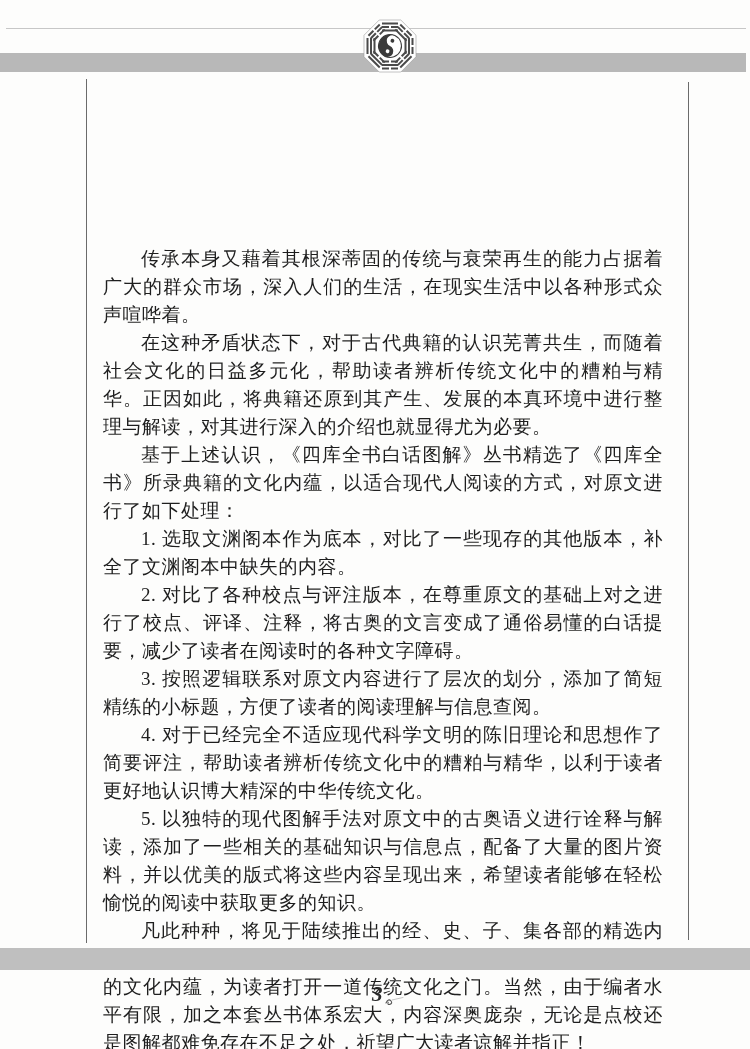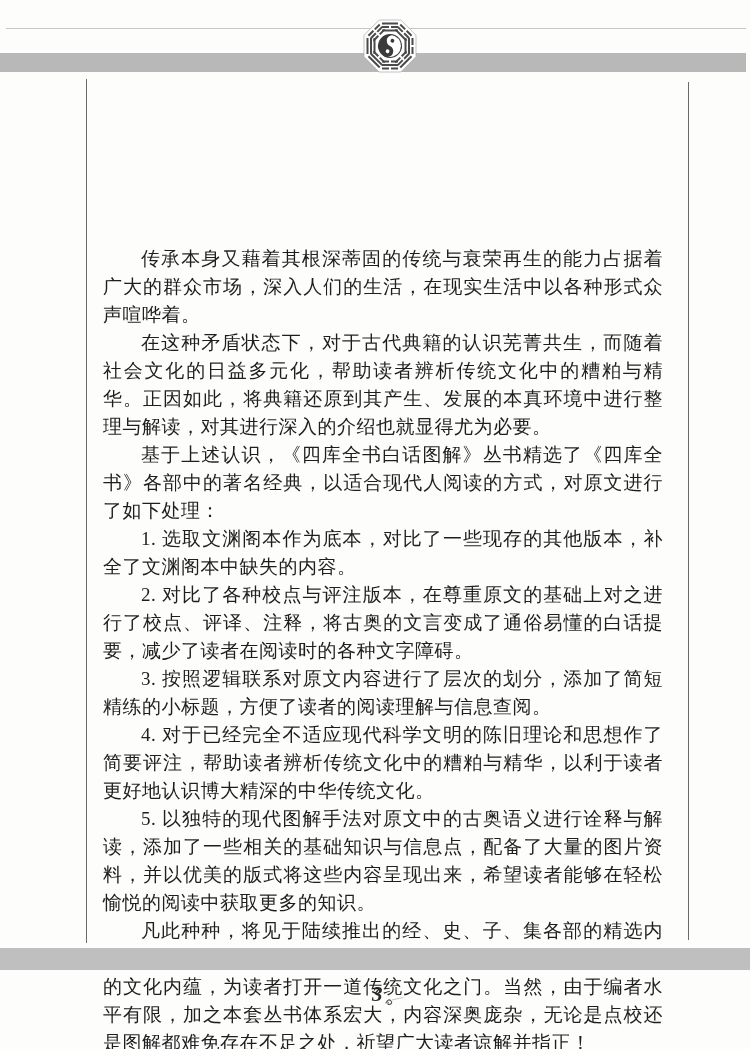--- a/index.html
+++ b/index.html
@@ -115,21 +115,21 @@
       </g>
     </svg>
   </div>
 
   <div class="rule rule-left"></div>
   <div class="rule rule-right"></div>
 
   <div class="text-block">
     <p>传承本身又藉着其根深蒂固的传统与衰荣再生的能力占据着广大的群众市场，深入人们的生活，在现实生活中以各种形式众声喧哗着。</p>
     <p>在这种矛盾状态下，对于古代典籍的认识芜菁共生，而随着社会文化的日益多元化，帮助读者辨析传统文化中的糟粕与精华。正因如此，将典籍还原到其产生、发展的本真环境中进行整理与解读，对其进行深入的介绍也就显得尤为必要。</p>
-    <p>基于上述认识，《四库全书白话图解》丛书精选了《四库全书》各部中的著名经典，以适合现代人阅读的方式，对原文进行了如下处理：</p>
+    <p>基于上述认识，《四库全书白话图解》丛书精选了《四库全书》所录典籍的文化内蕴，以适合现代人阅读的方式，对原文进行了如下处理：</p>
     <p>1. 选取文渊阁本作为底本，对比了一些现存的其他版本，补全了文渊阁本中缺失的内容。</p>
     <p>2. 对比了各种校点与评注版本，在尊重原文的基础上对之进行了校点、评译、注释，将古奥的文言变成了通俗易懂的白话提要，减少了读者在阅读时的各种文字障碍。</p>
     <p>3. 按照逻辑联系对原文内容进行了层次的划分，添加了简短精练的小标题，方便了读者的阅读理解与信息查阅。</p>
     <p>4. 对于已经完全不适应现代科学文明的陈旧理论和思想作了简要评注，帮助读者辨析传统文化中的糟粕与精华，以利于读者更好地认识博大精深的中华传统文化。</p>
     <p>5. 以独特的现代图解手法对原文中的古奥语义进行诠释与解读，添加了一些相关的基础知识与信息点，配备了大量的图片资料，并以优美的版式将这些内容呈现出来，希望读者能够在轻松愉悦的阅读中获取更多的知识。</p>
     <p>凡此种种，将见于陆续推出的经、史、子、集各部的精选内容，希望能够以不一样的形式向读者呈现《四库全书》所录典籍的文化内蕴，为读者打开一道传统文化之门。当然，由于编者水平有限，加之本套丛书体系宏大，内容深奥庞杂，无论是点校还是图解都难免存在不足之处，祈望广大读者谅解并指正！</p>
   </div>
 
   <div class="page-number">
     <span>3</span>

